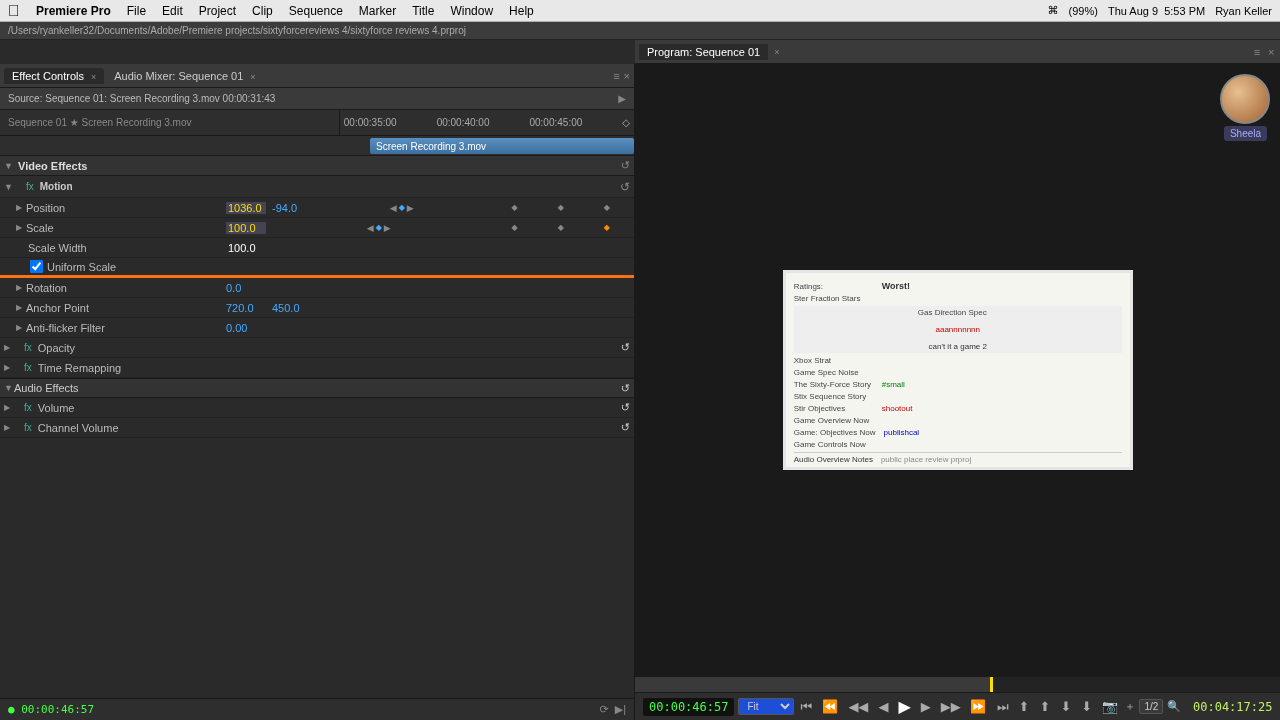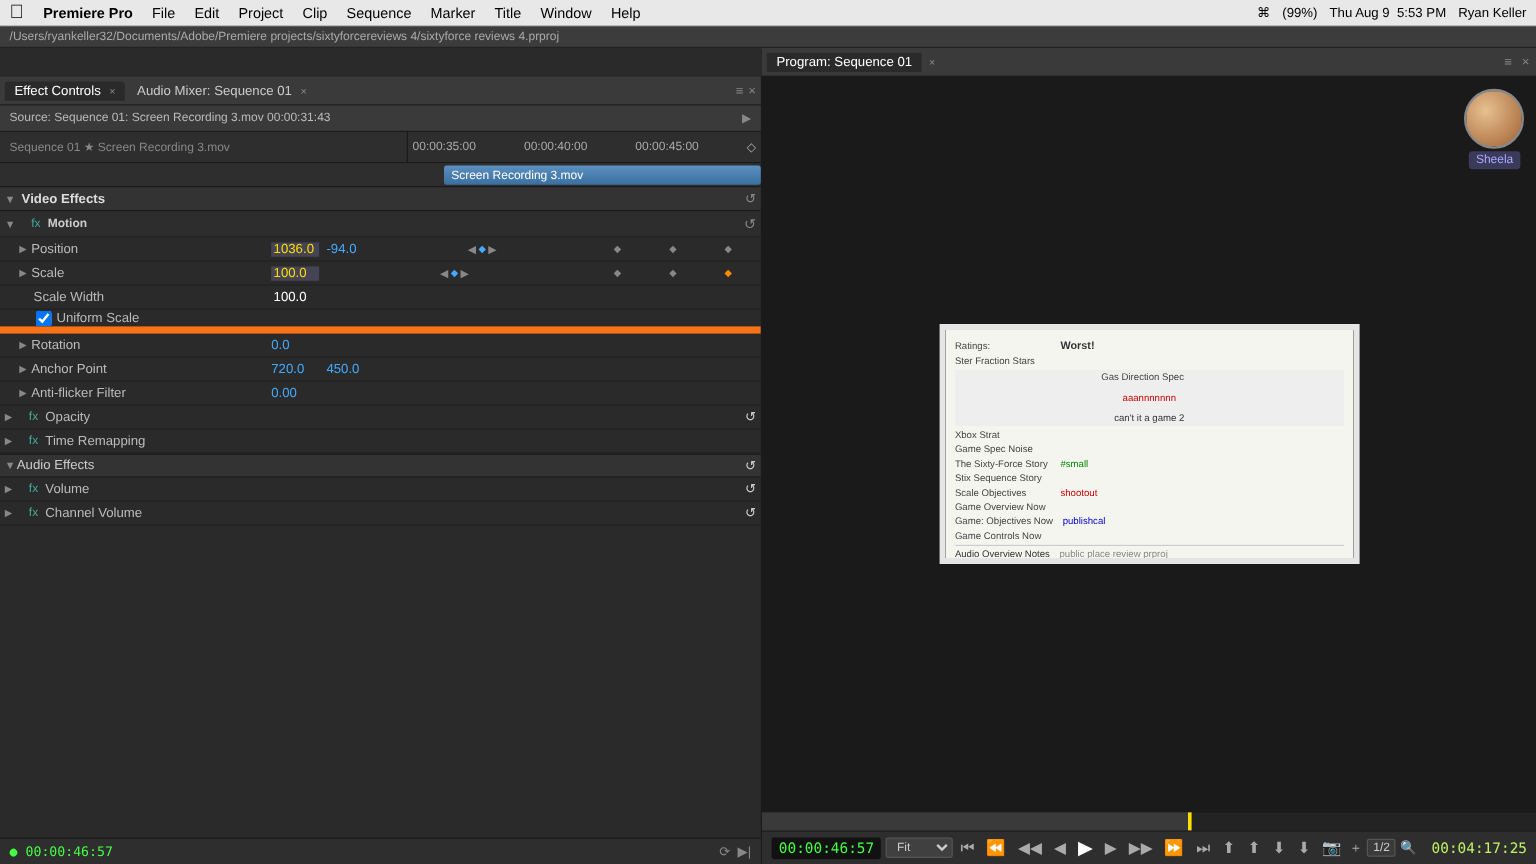--- a/index.html
+++ b/index.html
@@ -238,21 +238,21 @@
       display: flex;
       align-items: center;
       gap: 4px;
       color: #bbb;
       font-size: 11px;
     }
     .uniform-row {
       display: flex;
       align-items: center;
       height: 20px;
-      border-bottom: 6px solid #f97316;
+      border-bottom: 3px solid #f97316;
       padding: 0 4px 0 30px;
     }
 
     
     .bottom-timecode {
       height: 22px;
       background: #2e2e2e;
       display: flex;
       align-items: center;
       padding: 0 8px;
@@ -311,21 +311,21 @@
       background: #1a1a1a;
       position: relative;
       display: flex;
       align-items: center;
       justify-content: center;
     }
     .preview-screen {
       width: 350px;
       height: 200px;
       background: #111;
-      border: 5px solid #e5e5e5;
+      border: 3px solid #e5e5e5;
       position: relative;
       overflow: hidden;
     }
     .preview-content {
       width: 100%;
       height: 100%;
       background: #f5f5f0;
       display: flex;
       align-items: flex-start;
       justify-content: flex-start;
@@ -381,21 +381,21 @@
     .timecode-box {
       background: #111;
       color: #4f4;
       font-family: monospace;
       font-size: 12px;
       padding: 2px 6px;
       border-radius: 2px;
       min-width: 80px;
     }
     .fit-selector {
-      background: #404040;
+      background: #1d4ed8;
       color: #ccc;
       font-size: 10px;
       border: 1px solid #555;
       padding: 1px 4px;
       border-radius: 2px;
     }
     .transport-icons {
       display: flex;
       gap: 6px;
       align-items: center;
@@ -725,21 +725,21 @@
             <span class="preview-label">Game Spec Noise</span>
           </div>
           <div class="preview-text-line">
             <span class="preview-label">The Sixty-Force Story</span>
             <span class="preview-val green" style="color:#080;">#small</span>
           </div>
           <div class="preview-text-line">
             <span class="preview-label">Stix Sequence Story</span>
           </div>
           <div class="preview-text-line">
-            <span class="preview-label">Scale Objectives</span>
+            <span class="preview-label">Stir Objectives</span>
             <span class="preview-val" style="color:#c00;">shootout</span>
           </div>
           <div class="preview-text-line">
             <span class="preview-label">Game Overview Now</span>
           </div>
           <div class="preview-text-line">
             <span class="preview-label">Game: Objectives Now</span>
             <span class="preview-val" style="color:#00c;">publishcal</span>
           </div>
           <div class="preview-text-line">

